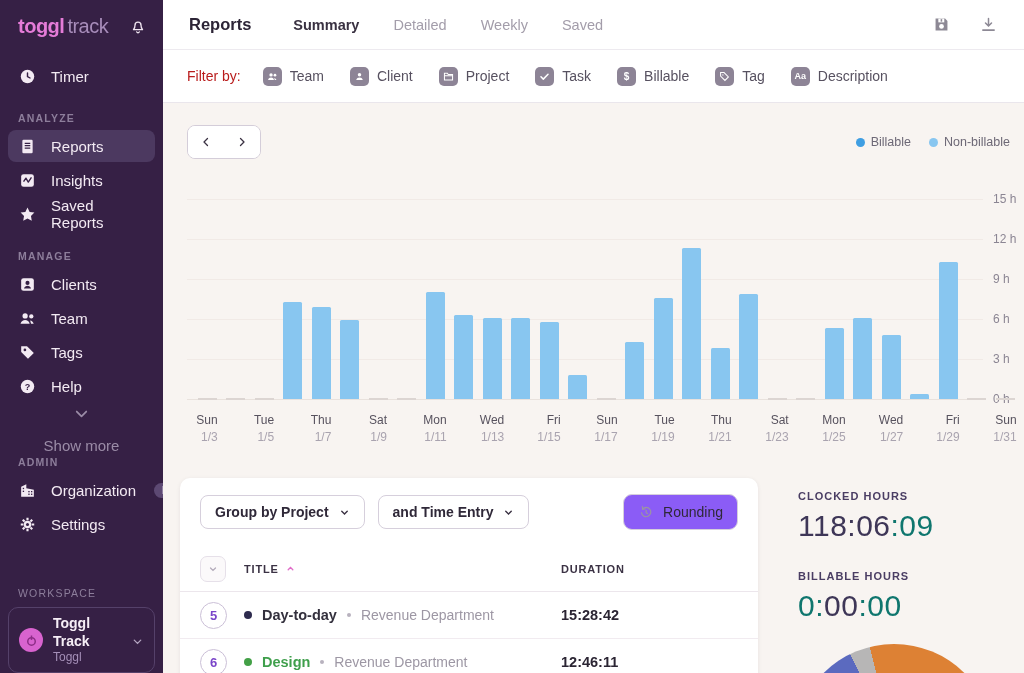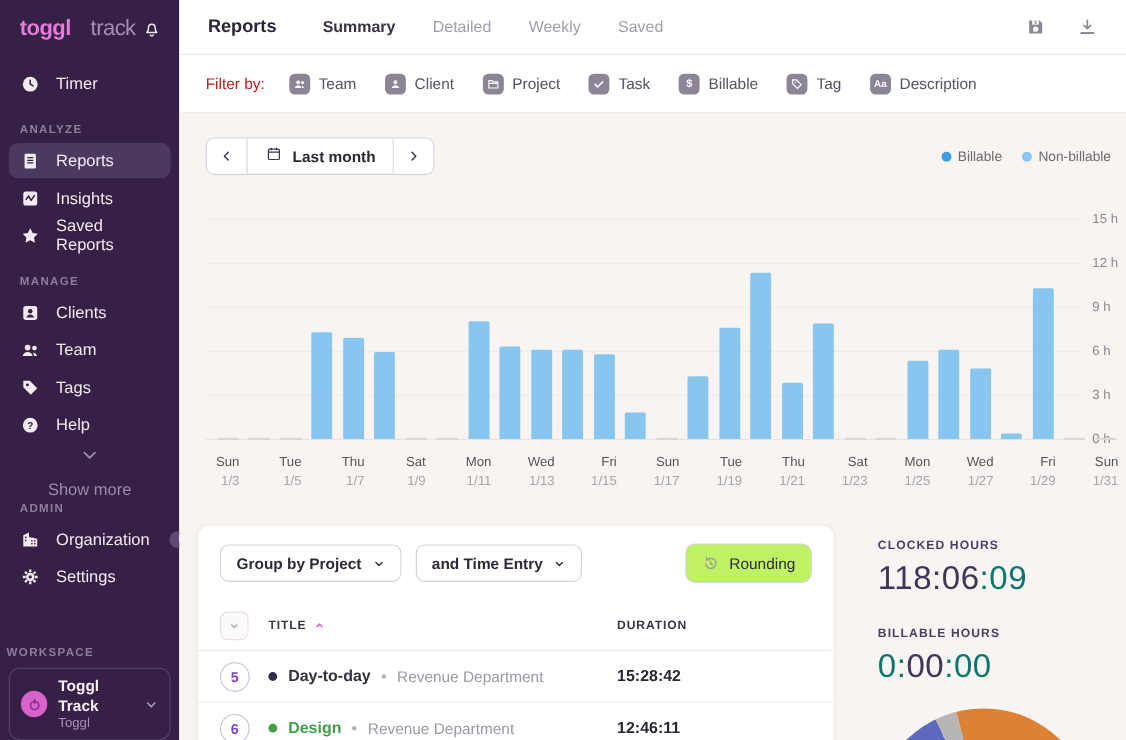--- a/index.html
+++ b/index.html
@@ -6,37 +6,37 @@
   html,body { width:1024px; height:673px; overflow:hidden; background:#f8f4f1;
               font-family:"Liberation Sans", sans-serif; }
   .app { display:flex; width:1024px; height:673px; }
 
   
   .sidebar { width:163px; flex-shrink:0; background:#362045; color:#f3eaf3;
              display:flex; flex-direction:column; }
   .logo-row { display:flex; align-items:center; padding:15px 16px 10px 18px; }
   .logo { font-size:20px; font-weight:bold; letter-spacing:-0.5px; cursor:pointer; }
   .logo .lp { color:#e57cd8; }
-  .logo .ls { color:#a78cba; font-weight:normal; margin-left:18px; }
+  .logo .ls { color:#a78cba; font-weight:normal; margin-left:3px; }
   .bell { margin-left:auto; width:18px; height:18px; color:#efe4f0; cursor:pointer; }
   .bell svg { width:18px; height:18px; }
   .side-nav { margin-top:10px; }
   .side-item { display:flex; align-items:center; height:32px; margin:2px 8px;
                padding:0 10px; gap:14px; border-radius:8px; font-size:15px;
                color:#f3eaf3; cursor:pointer; }
   .side-item.active { background:#4c3960; }
   .side-item.muted { color:#9b8ca7;flex-direction:column; }
   .side-icon { width:19px; height:19px; flex-shrink:0; display:flex; align-items:center; }
   .side-icon svg { width:19px; height:19px; }
   .sec-title { margin:20px 0 6px 18px; font-size:10.5px; font-weight:bold;
                letter-spacing:1.2px; color:#8d7e9b; }
   .badge { margin-left:4px; background:#5d4973; color:#eadef2; font-size:10px;
            font-weight:bold; padding:2px 8px; border-radius:9px; }
   .side-spacer { flex:1; }
-  .ws-label { margin:0 0 8px 6px; font-size:10.5px; font-weight:bold;
+  .ws-label { margin:0 0 8px 18px; font-size:10.5px; font-weight:normal;
               letter-spacing:1.2px; color:#8d7e9b; }
   .ws-box { margin:0 8px 0 8px; border:1px solid #55416a; border-radius:10px;
             padding:7px 10px; display:flex; align-items:center; gap:10px; cursor:pointer; }
   .ws-icon { width:24px; height:24px; border-radius:50%; background:#d863cf;
              display:flex; align-items:center; justify-content:center; flex-shrink:0; }
   .ws-icon svg { width:15px; height:15px; }
   .ws-text { display:flex; flex-direction:column; line-height:1.25; }
   .ws-name { font-size:14px; font-weight:bold; color:#f6eef6; }
   .ws-org { font-size:12px; color:#a58fb8; }
   .ws-chev { margin-left:auto; width:13px; height:13px; color:#b5a6c2; }
@@ -98,21 +98,21 @@
   .bottomrow { display:flex; align-items:flex-start; margin:29px 0 0 17px; }
   .card { width:578px; background:#fff; border-radius:10px 10px 0 0;
           box-shadow:0 1px 4px rgba(44,19,56,0.08); height:260px; flex-shrink:0; }
   .controls { display:flex; align-items:center; padding:16px 20px 0 20px; gap:13px; }
   .sel-btn { display:flex; align-items:center; gap:10px; height:34px; padding:0 14px;
              background:#fff; border:1px solid #d6cfdc; border-radius:8px;
              font-size:14px; color:#2f2838; font-weight:bold; cursor:pointer;
              font-family:"Liberation Sans", sans-serif; }
   .sel-btn svg { width:11px; height:11px; color:#3a3142; }
   .round-btn { margin-left:auto; display:flex; align-items:center; gap:9px; height:36px;
-               padding:0 14px; background:#bef264; border:1px solid #d6cfdc; border-radius:9px;
+               padding:0 14px; background:#8b5cf6; border:1px solid #d6cfdc; border-radius:9px;
                font-size:14px; color:#2f2838; cursor:pointer;
                font-family:"Liberation Sans", sans-serif; }
   .round-btn svg { width:16px; height:16px; color:#9b95a2; }
   .thead { display:flex; align-items:center; margin-top:16px; height:46px;
            padding:0 20px; border-bottom:1px solid #ece6ec; }
   .selall { width:26px; height:26px; border:1px solid #e6e0e9; background:#fbf9fa;
             border-radius:7px; display:flex; align-items:center; justify-content:center;
             color:#b3abba; cursor:pointer; margin-right:18px; }
   .selall svg { width:10px; height:10px; }
   .t-main { flex:1; display:flex; align-items:center; }
@@ -384,29 +384,20 @@
     </div>
 
     <div class="content">
       <div class="daterow">
         <div class="datenav">
           <button class="dn-btn">
             <svg viewBox="0 0 24 24" fill="none" stroke="currentColor" stroke-width="2.6" stroke-linecap="round" stroke-linejoin="round">
                 <path d="M15 5l-7 7 7 7"></path>
               </svg>
           </button>
-          <div class="dn-main">
-            <span>
-              <svg viewBox="0 0 24 24" fill="none" stroke="#3c3545" stroke-width="1.7">
-                  <rect x="4.5" y="5.5" width="15" height="14" rx="1.5"></rect>
-                  <path d="M4.5 9.5h15M8.5 3.5v3.5M15.5 3.5v3.5"></path>
-                </svg>
-            </span>
-            <span class="dn-text">Last month</span>
-          </div>
           <button class="dn-btn">
             <svg viewBox="0 0 24 24" fill="none" stroke="currentColor" stroke-width="2.6" stroke-linecap="round" stroke-linejoin="round">
                 <path d="M9 5l7 7-7 7"></path>
               </svg>
           </button>
         </div>
         <div class="legend" id="legend">
             <div class="leg-item">
               <span class="leg-dot" style="background: rgb(63, 158, 226);"></span>
               <span class="leg-label">Billable</span>

